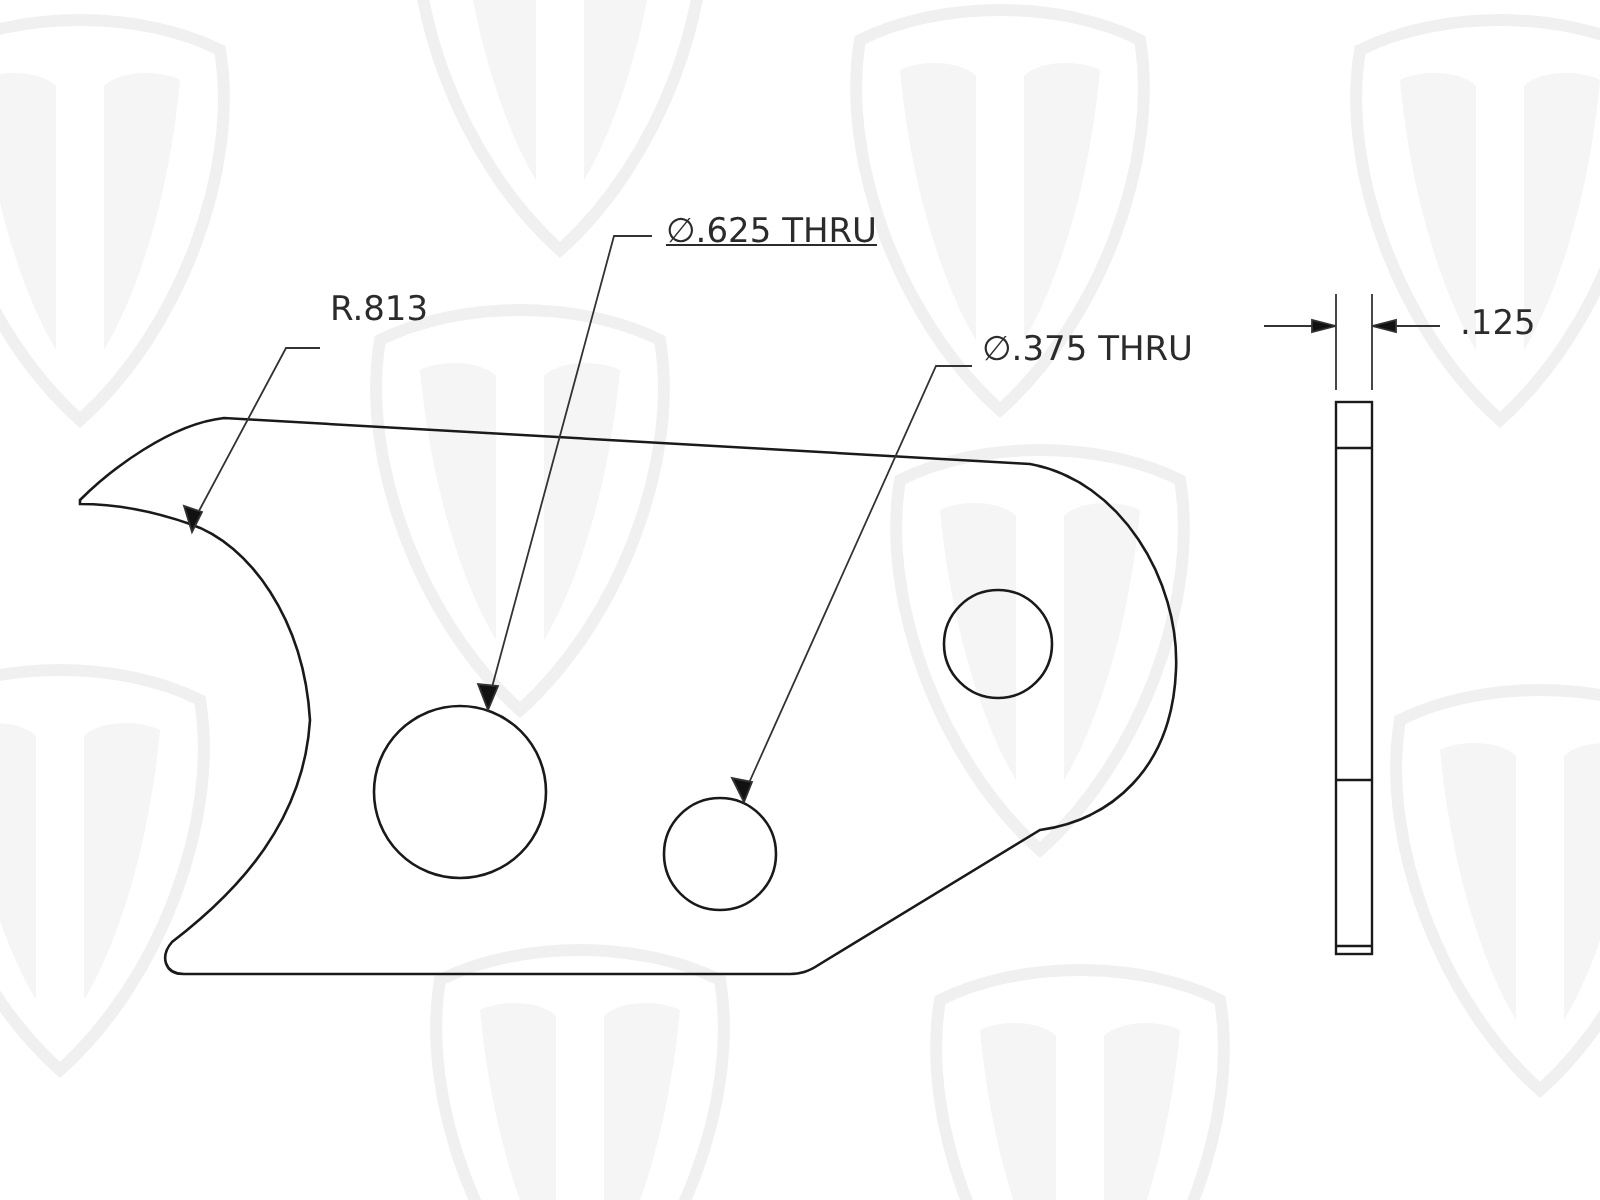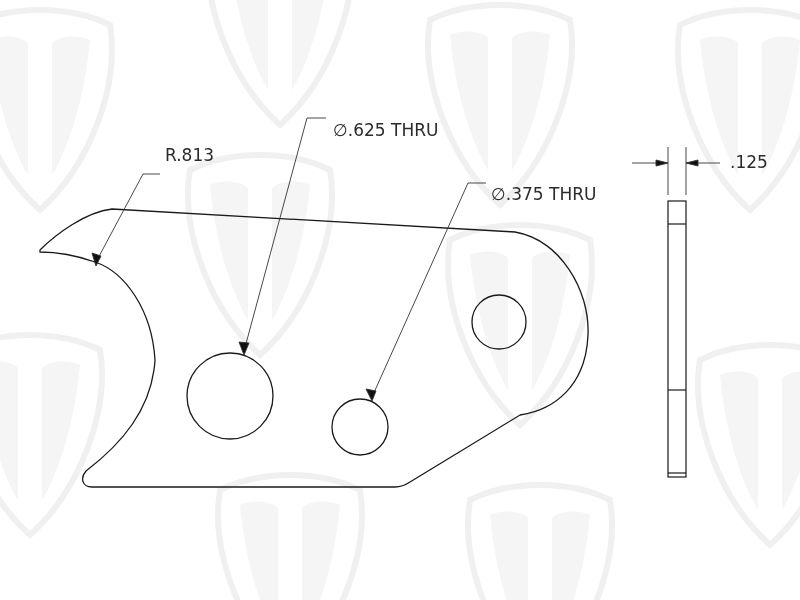--- a/index.html
+++ b/index.html
@@ -73,15 +73,15 @@
     <line x1="668" y1="147" x2="668" y2="195"></line>
     <line x1="686" y1="147" x2="686" y2="195"></line>
     <line x1="632" y1="163" x2="668" y2="163"></line>
     <line x1="686" y1="163" x2="720" y2="163"></line>
     <polygon points="668,163 656,160 656,166"></polygon>
     <polygon points="686,163 698,160 698,166"></polygon>
   </g>
 </svg>
 
 <div class="label" style="left:165px; top:145px;">R.813</div>
-<div class="label" style="left:333px; top:120px;">∅.625 THRU</div>
-<div class="label" style="left:491px; top:184px;">∅.375 THRU</div>
+<div class="label" style="left:333px; top:106px;text-decoration:underline;">∅.625 THRU</div>
+<div class="label" style="left:491px; top:165px;">∅.375 THRU</div>
 <div class="label" style="left:730px; top:152px;">.125</div>
 
 </body></html>

